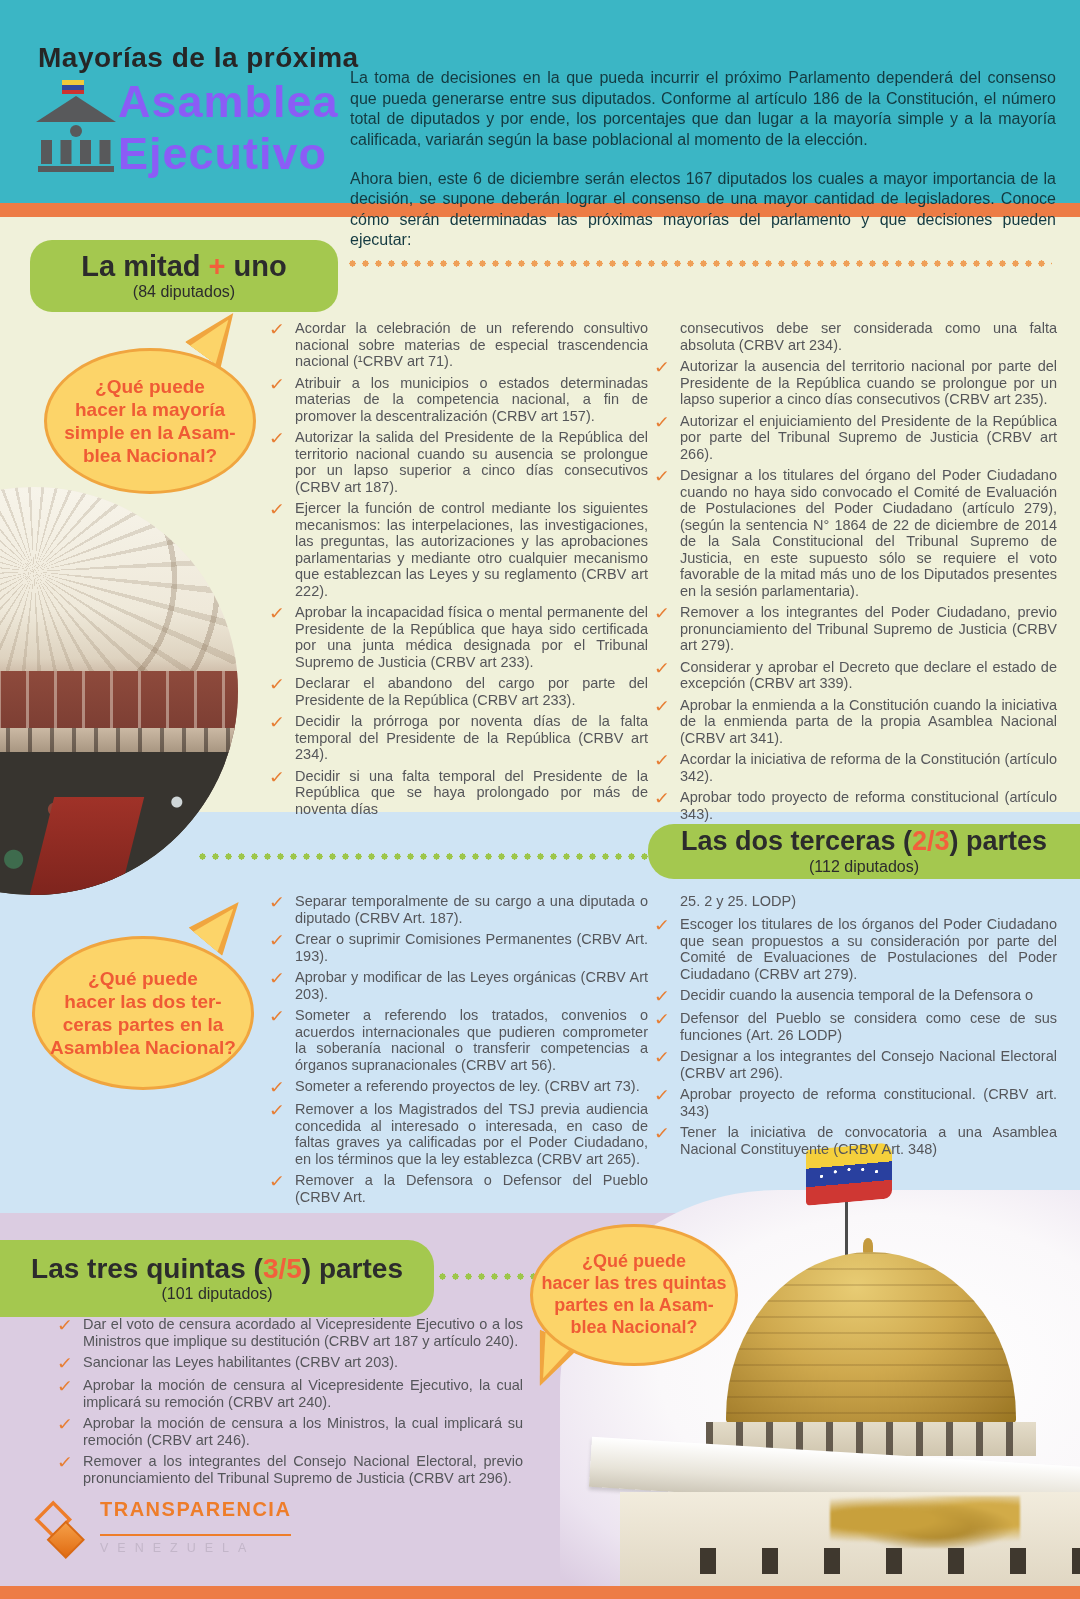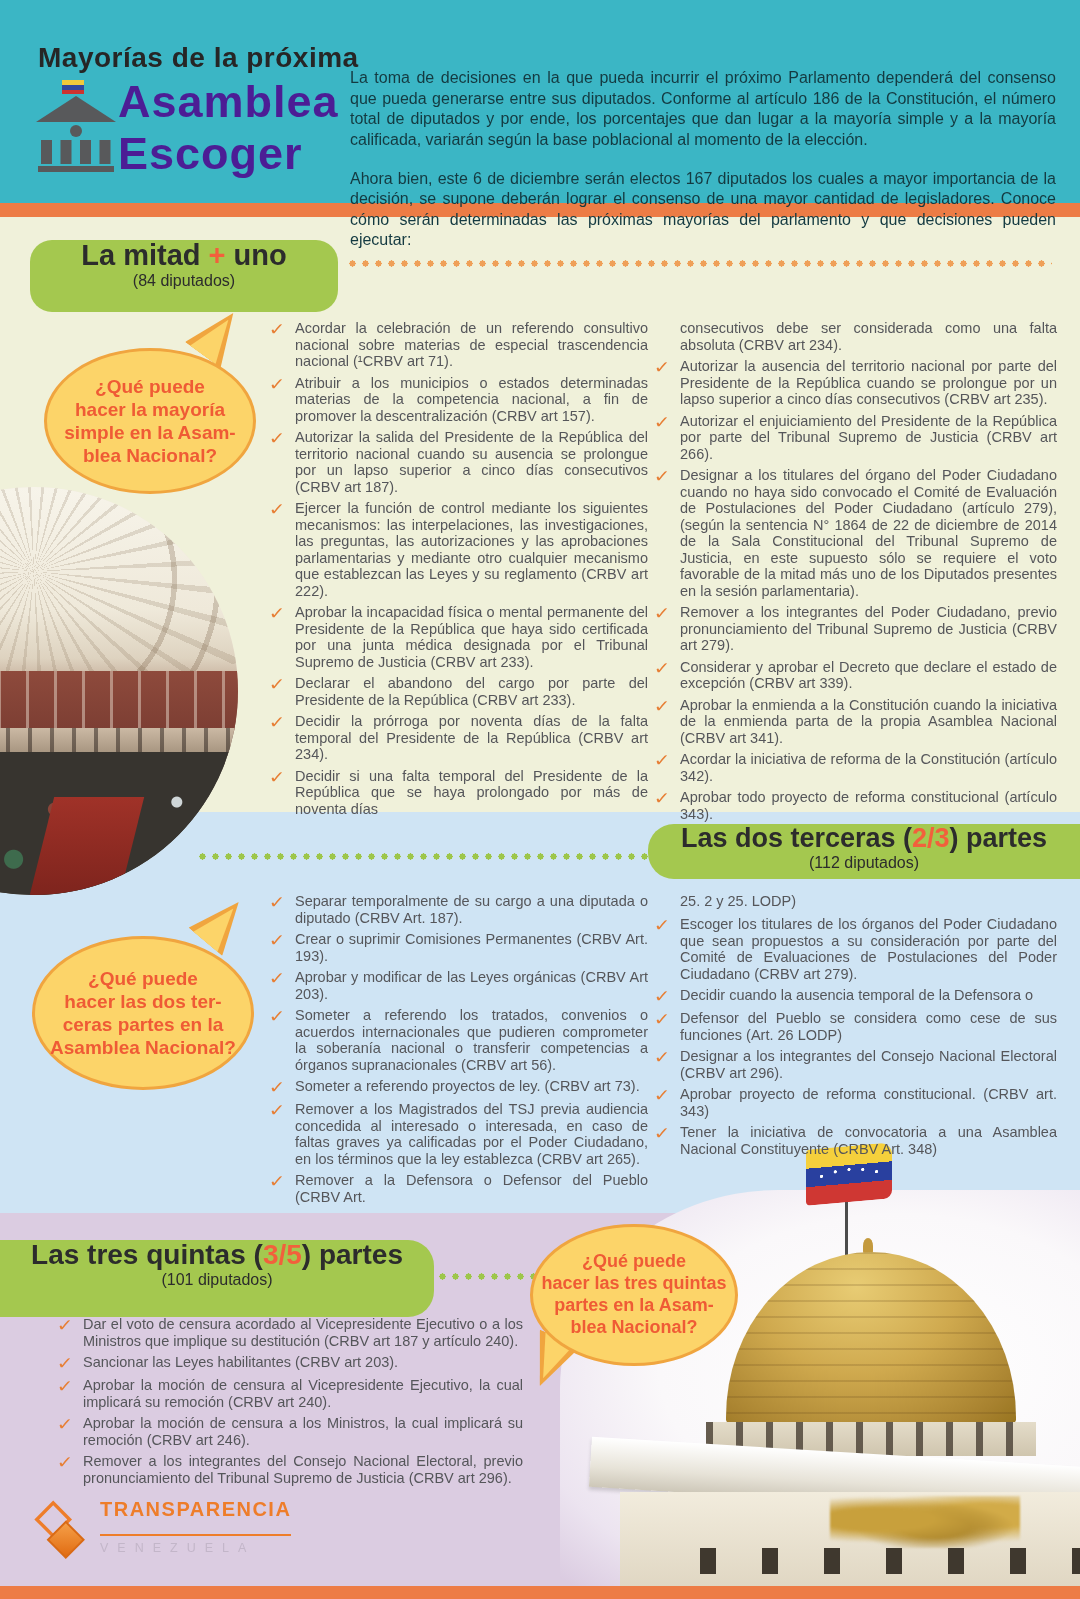--- a/index.html
+++ b/index.html
@@ -17,28 +17,28 @@
   .bg-header{left:0;top:0;width:1080px;height:203px;background:var(--teal);}
   .bar{left:0;width:1080px;height:14px;background:var(--orange);}
   .bar-top{top:203px;}
   .bar-bottom{top:1586px;height:13px;z-index:60;}
   .bg-s1{left:0;top:217px;width:1080px;height:595px;background:var(--cream);}
   .bg-s2{left:0;top:812px;width:1080px;height:401px;background:var(--blue);}
   .bg-s3{left:0;top:1213px;width:1080px;height:386px;background:var(--lavender);}
 
   
   .title-top{left:38px;top:42px;font-size:28px;font-weight:bold;color:#262626;letter-spacing:.5px;}
-  .title-main{left:118px;font-size:45px;font-weight:bold;color:#4c1d95;letter-spacing:1px;}
+  .title-main{left:118px;font-size:45px;font-weight:bold;color:#8b5cf6;letter-spacing:1px;}
   .t1{top:76px;} .t2{top:128px;}
   .building{left:34px;top:80px;}
   .intro{left:350px;top:36px;width:706px;margin-top:32px;}
   .intro p{margin:0 0 18px;font-size:16px;line-height:1.29;color:var(--intro_text);text-align:justify;font-weight:500;}
 
   
-  .sec-label{display:flex;flex-direction:column;align-items:center;background:var(--green);z-index:10;}
+  .sec-label{display:flex;flex-direction:column;justify-content:center;align-items:center;background:var(--green);z-index:10;}
   .label-title{font-weight:bold;color:#2c2c2c;white-space:nowrap;line-height:1.05;}
   .label-title .accent{color:var(--accent);}
   .label-sub{font-size:16px;color:#2c2c2c;font-weight:500;margin-top:2px;}
   .lab1{left:30px;top:240px;width:308px;height:72px;border-radius:22px;}
   .lab1 .label-title{font-size:29px;}
   .lab2{left:648px;top:824px;width:432px;height:55px;border-radius:26px 0 0 26px;}
   .lab2 .label-title{font-size:27px;}
   .lab3{left:0;top:1240px;width:434px;height:77px;border-radius:0 26px 26px 0;}
   .lab3 .label-title{font-size:28px;}
 
@@ -144,21 +144,21 @@
     <rect x="28" y="10" width="22" height="4" fill="#cd3430"></rect>
     <polygon points="42,16 82,42 2,42" fill="#58595b"></polygon>
     <circle cx="42" cy="51" r="6" fill="#58595b"></circle>
     <rect x="7" y="60" width="11" height="24" fill="#58595b"></rect>
     <rect x="26.5" y="60" width="11" height="24" fill="#58595b"></rect>
     <rect x="46" y="60" width="11" height="24" fill="#58595b"></rect>
     <rect x="65.5" y="60" width="11" height="24" fill="#58595b"></rect>
     <rect x="4" y="86" width="76" height="6" fill="#58595b"></rect>
   </svg>
   <div class="abs title-main t1">Asamblea</div>
-  <div class="abs title-main t2">Escoger</div>
+  <div class="abs title-main t2">Ejecutivo</div>
   <div class="abs intro">
     <p>La toma de decisiones en la que pueda incurrir el próximo Parlamento dependerá del consenso que pueda generarse entre sus diputados. Conforme al artículo 186 de la Constitución, el número total de diputados y por ende, los porcentajes que dan lugar a la mayoría simple y a la mayoría calificada, variarán según la base poblacional al momento de la elección.</p>
     <p>Ahora bien, este 6 de diciembre serán electos 167 diputados los cuales a mayor importancia de la decisión, se supone deberán lograr el consenso de una mayor cantidad de legisladores. Conoce cómo serán determinadas las próximas mayorías del parlamento y que decisiones pueden ejecutar:</p>
   </div>
 
   <div class="abs sec-label lab1">
     <div class="label-title"><span>La mitad </span><span class="accent">+</span><span> uno</span></div>
     <div class="label-sub">(84 diputados)</div>
   </div>
   <div class="abs dots dots-orange"></div>

